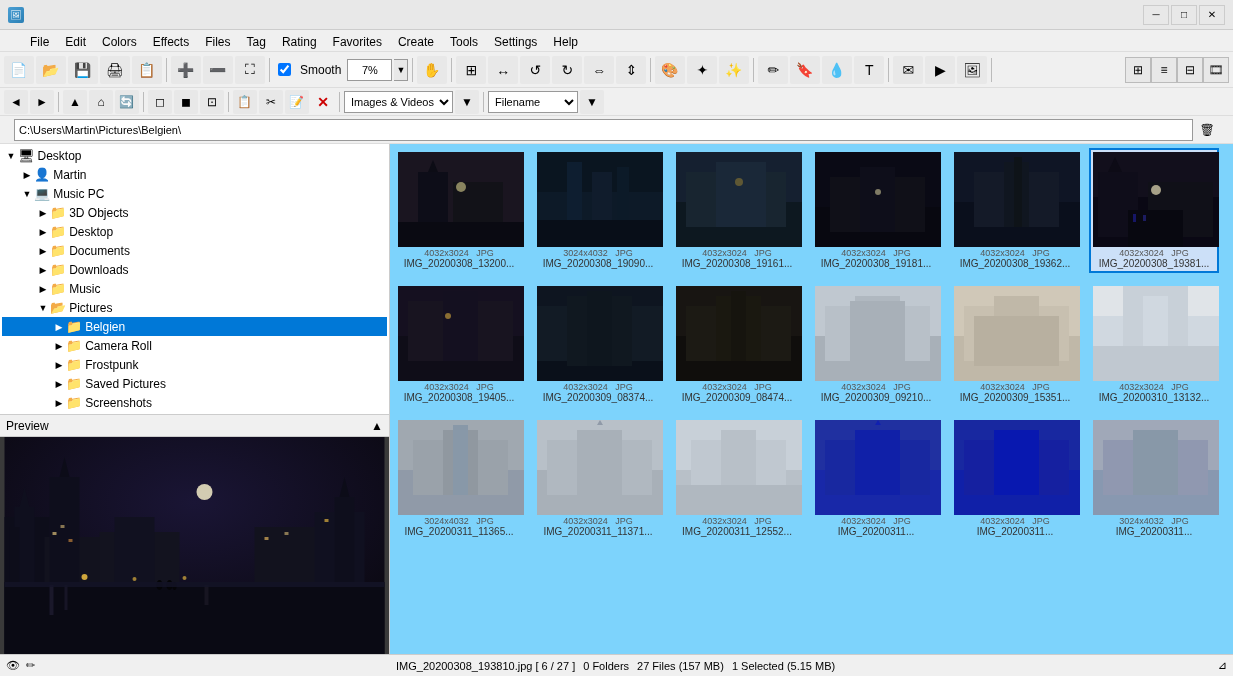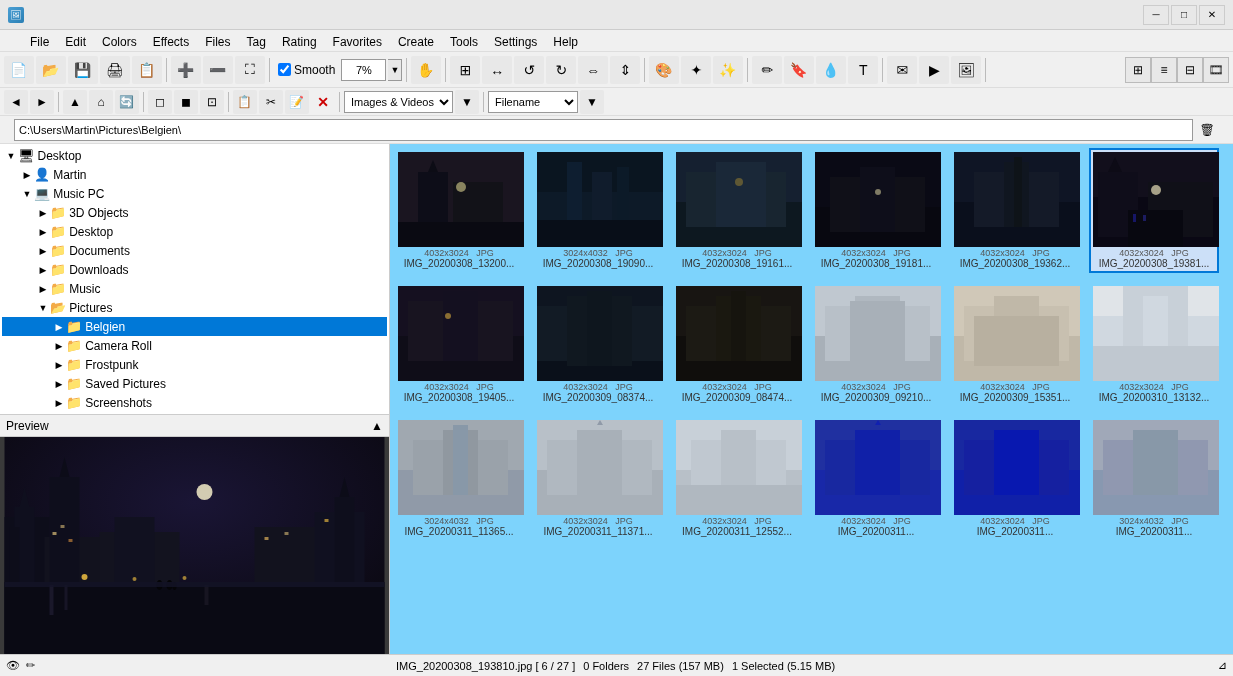--- a/index.html
+++ b/index.html
@@ -13,21 +13,21 @@
     .title-btn { width: 26px; height: 20px; background: #e8e8e8; border: 1px solid #ccc; display: flex; align-items: center; justify-content: center; cursor: pointer; font-size: 10px; }
     
     
     .menu-bar { background: #f0f0f0; height: 22px; display: flex; align-items: flex-end; padding: 0 22px; border-bottom: 1px solid #ddd; }
     .menu-item { padding: 2px 8px; font-size: 12px; cursor: pointer; }
     
     
     .toolbar { background: #f0f0f0; height: 36px; display: flex; align-items: center; padding: 2px 4px; border-bottom: 1px solid #ddd; gap: 2px; }
     .tb-btn { width: 30px; height: 28px; background: #e8e8e8; border: 1px solid transparent; display: flex; align-items: center; justify-content: center; cursor: pointer; font-size: 14px; border-radius: 2px; }
     .tb-separator { width: 1px; height: 24px; background: #bbb; margin: 0 2px; }
-    .smooth-check { display: flex; align-items: center; gap: 3px; padding: 2px 4px; font-size: 12px; }
+    .smooth-check { display: flex; align-items: center; gap: 9px; padding: 2px 4px; font-size: 12px; }
     .smooth-check input { margin: 0; }
     .zoom-input { width: 45px; height: 22px; border: 1px solid #999; padding: 1px 3px; font-size: 11px; text-align: center; }
     .zoom-arrow { width: 14px; height: 22px; background: #e8e8e8; border: 1px solid #999; border-left: none; display: flex; align-items: center; justify-content: center; cursor: pointer; font-size: 9px; }
     
     
     .toolbar2 { background: #f0f0f0; height: 28px; display: flex; align-items: center; padding: 2px 4px; border-bottom: 1px solid #ddd; gap: 2px; }
     .tb-btn2 { width: 24px; height: 24px; background: #e8e8e8; border: 1px solid transparent; display: flex; align-items: center; justify-content: center; cursor: pointer; font-size: 12px; border-radius: 2px; }
     .tb-separator2 { width: 1px; height: 20px; background: #bbb; margin: 0 2px; }
     .filter-select { height: 22px; border: 1px solid #999; font-size: 11px; padding: 0 2px; background: white; }
     .sort-select { height: 22px; border: 1px solid #999; font-size: 11px; padding: 0 2px; background: white; min-width: 90px; }

